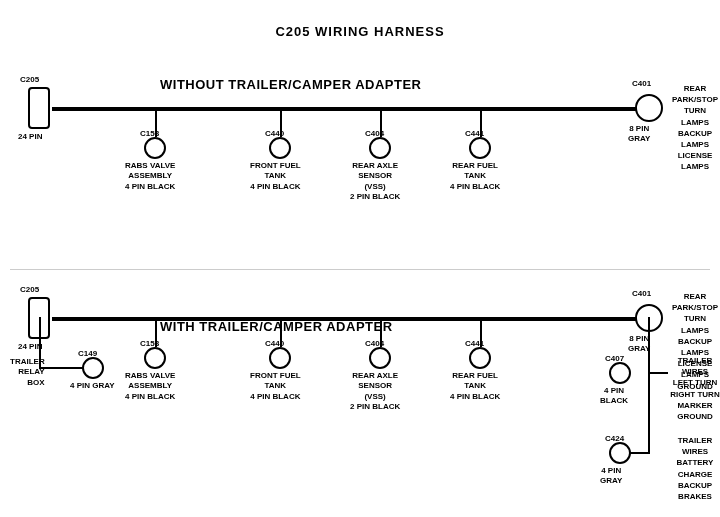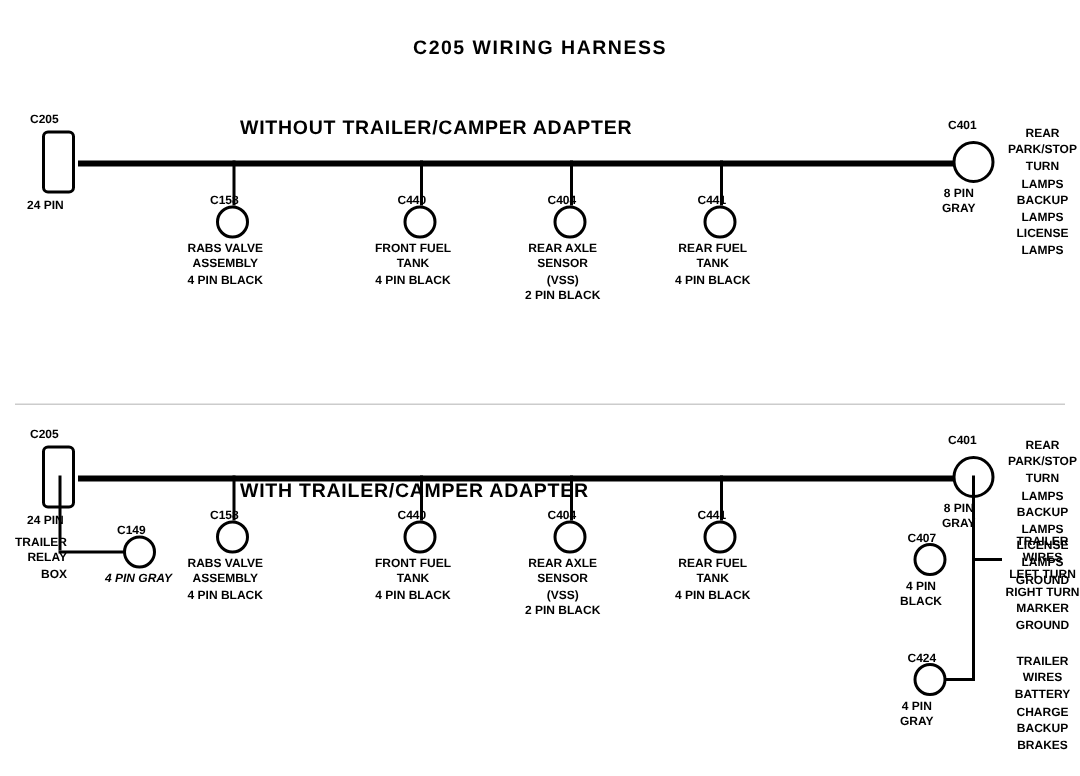--- a/index.html
+++ b/index.html
@@ -132,21 +132,21 @@
   <div class="wire-line" style="top:278px; left:52px; width:598px;"></div>
 
   <div class="rect-connector" style="top:258px; left:28px; width:22px; height:42px;"></div>
   <div class="conn-label" style="top:246px; left:20px;">C205</div>
   <div class="conn-label" style="top:303px; left:18px;">24 PIN</div>
 
   <div class="drop-line" style="top:278px; left:39px; height:50px;"></div>
   <div class="branch-line" style="top:328px; left:39px; width:50px; height:2px;"></div>
   <div class="connector" style="top:318px; left:82px; width:22px; height:22px;"></div>
   <div class="conn-label" style="top:310px; left:78px;text-align:right;">C149</div>
-  <div class="conn-label" style="top:342px; left:70px;font-style:italic;">4 PIN GRAY</div>
+  <div class="conn-label" style="top:342px; left:70px;">4 PIN GRAY</div>
   <div class="conn-label" style="top:318px; left:10px;text-align:right;">TRAILER<br>RELAY<br>BOX</div>
 
   <div class="connector" style="top:265px; left:635px; width:28px; height:28px;"></div>
   <div class="conn-label" style="top:250px; left:632px;">C401</div>
   <div class="conn-label" style="top:295px; left:628px;">8 PIN<br>GRAY</div>
   <div class="right-label" style="top:252px; left:670px;">REAR PARK/STOP<br>TURN LAMPS<br>BACKUP LAMPS<br>LICENSE LAMPS<br>GROUND</div>
 
   <div class="drop-line" style="top:278px; left:648px; height:55px;"></div>
   <div class="branch-line" style="top:333px; left:648px; width:20px; height:2px;"></div>
   <div class="connector" style="top:323px; left:609px; width:22px; height:22px;"></div>

